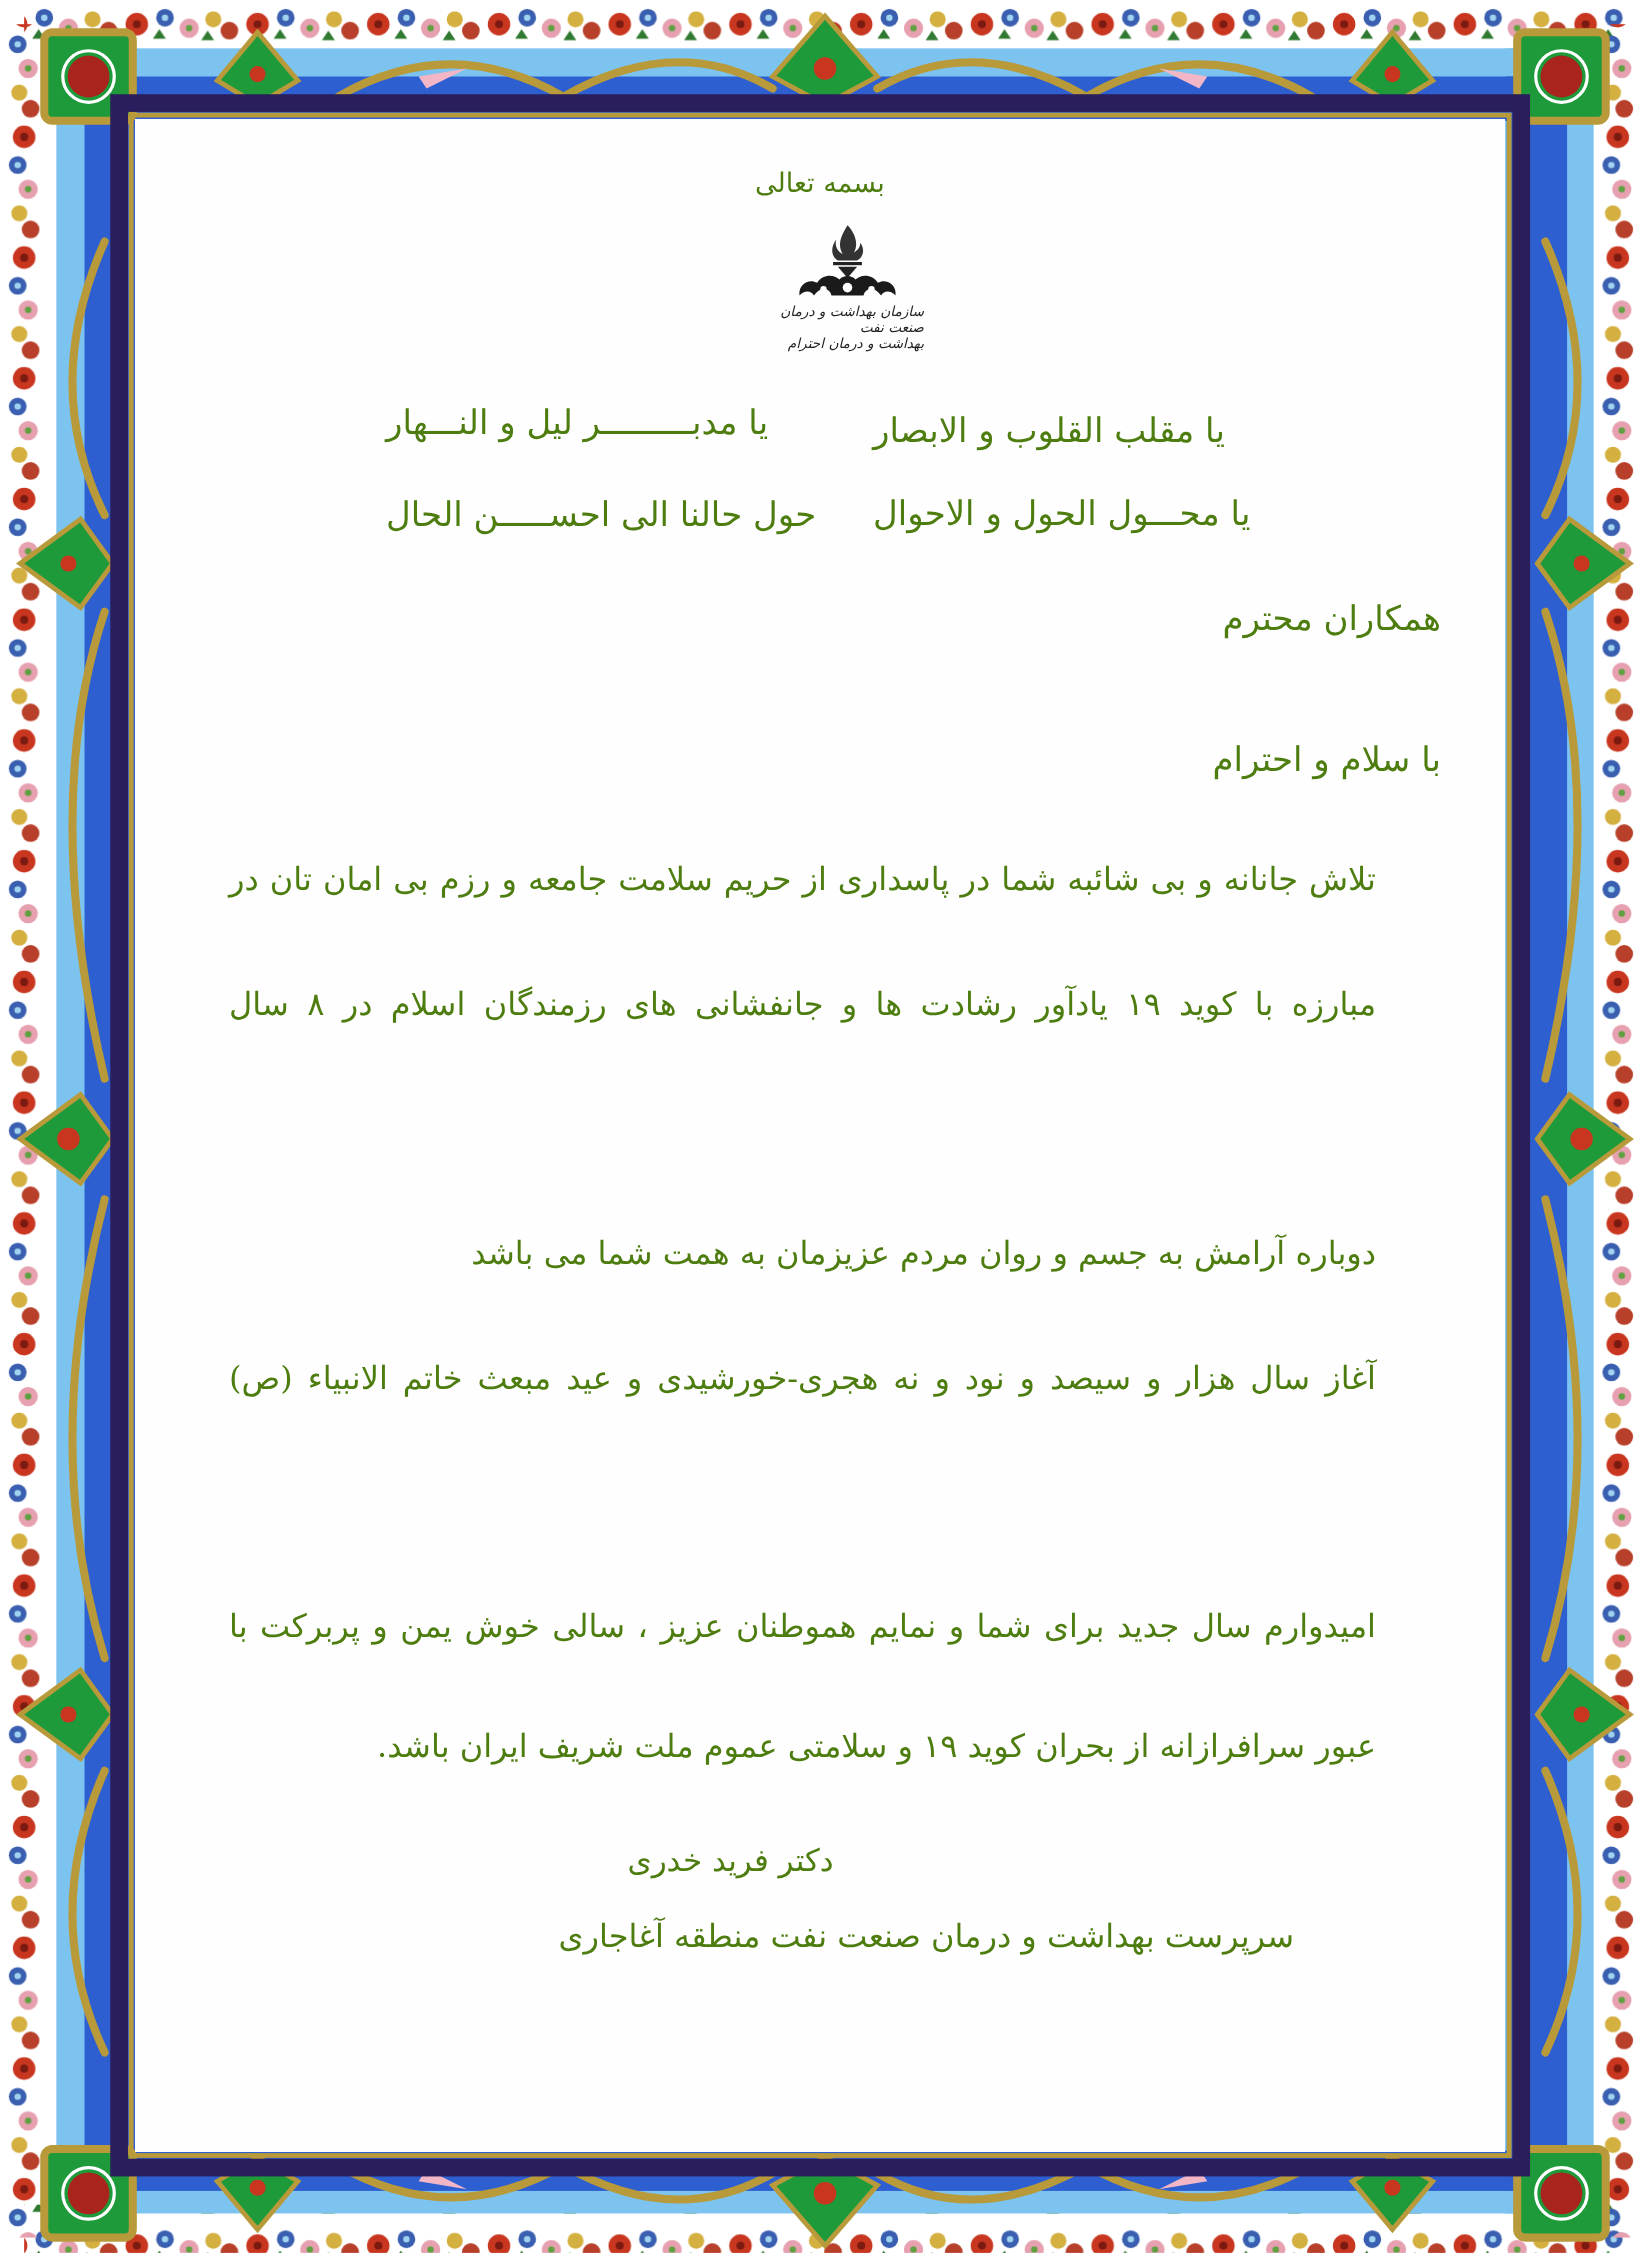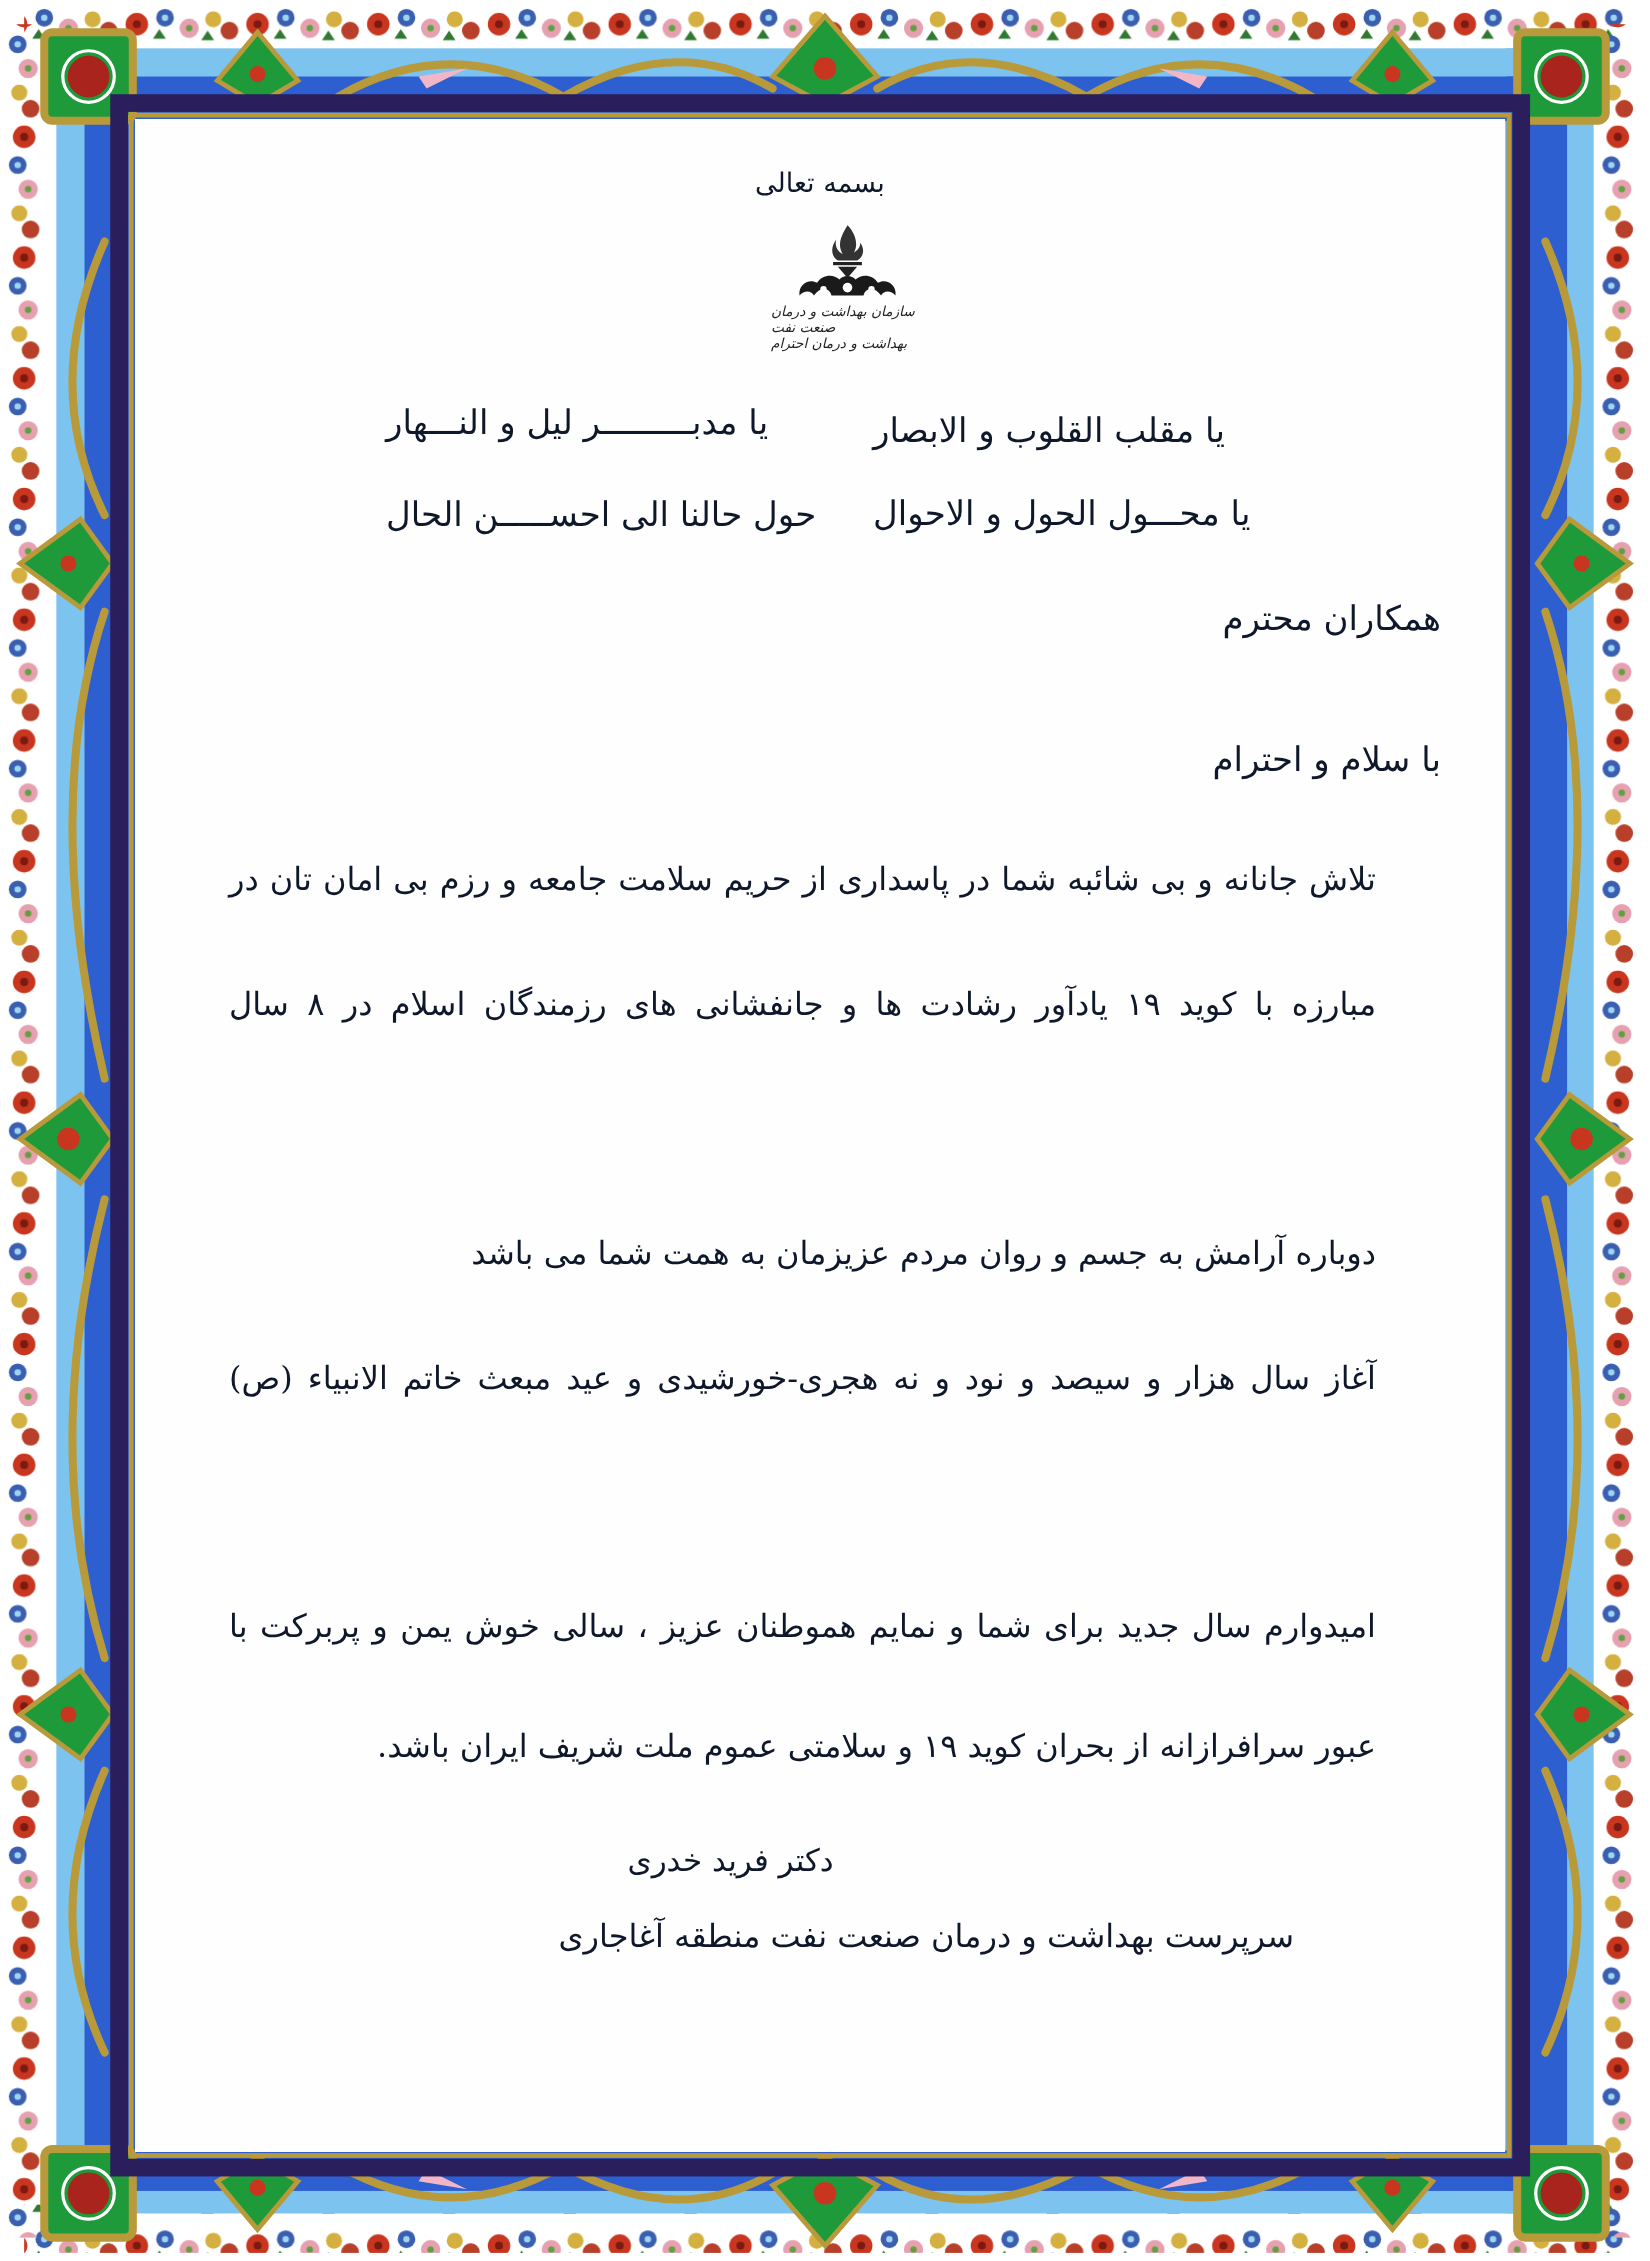--- a/index.html
+++ b/index.html
@@ -10,24 +10,24 @@
   }
   
   .frame {
     position: absolute; left: 0; top: 0; width: 1650px; height: 2261px;
   }
   .frame svg { width: 100%; height: 100%; display: block; }
   .panel {
     position: absolute; left: 135px; top: 119px; width: 1370px; height: 2033px;
     background: #fefefe;
   }
-  .txt { position: absolute; color: #0f172a; direction: rtl; white-space: nowrap; }
+  .txt { position: absolute; color: #4d7c0f; direction: rtl; white-space: nowrap; }
   .bismillah { left: 0; width: 100%; top: 48px; text-align: center; direction: rtl; font-size: 27px; }
   .logo { position: absolute; left: 656px; top: 103px; width: 113px; height: 80px; }
-  .logo-caption { position: absolute; left: 636px; top: 184px; width: 153px; text-align: left; direction: rtl; font-size: 13.7px; line-height: 16px; color: #222; font-style: italic; }
+  .logo-caption { position: absolute; left: 636px; top: 184px; width: 153px; text-align: right; direction: rtl; font-size: 13.7px; line-height: 16px; color: #222; font-style: italic; }
   .verse { font-size: 34px; }
   .v1r { top: 291px; left: 738px; }
   .v1l { top: 283px; left: 251px; }
   .v2r { top: 374px; left: 738px; }
   .v2l { top: 375px; left: 251px; }
   .salute { font-size: 34px; right: 64px; top: 479px; }
   .greeting { font-size: 34px; right: 64px; top: 620px; }
   .para { font-size: 32px; right: 129px; width: 1147px; text-align: justify; text-align-last: justify; }
   .para.last { text-align-last: right; }
   .sig-name { font-size: 31px; left: 0; width: 1191px; text-align: center; top: 1723px; direction: rtl; }

